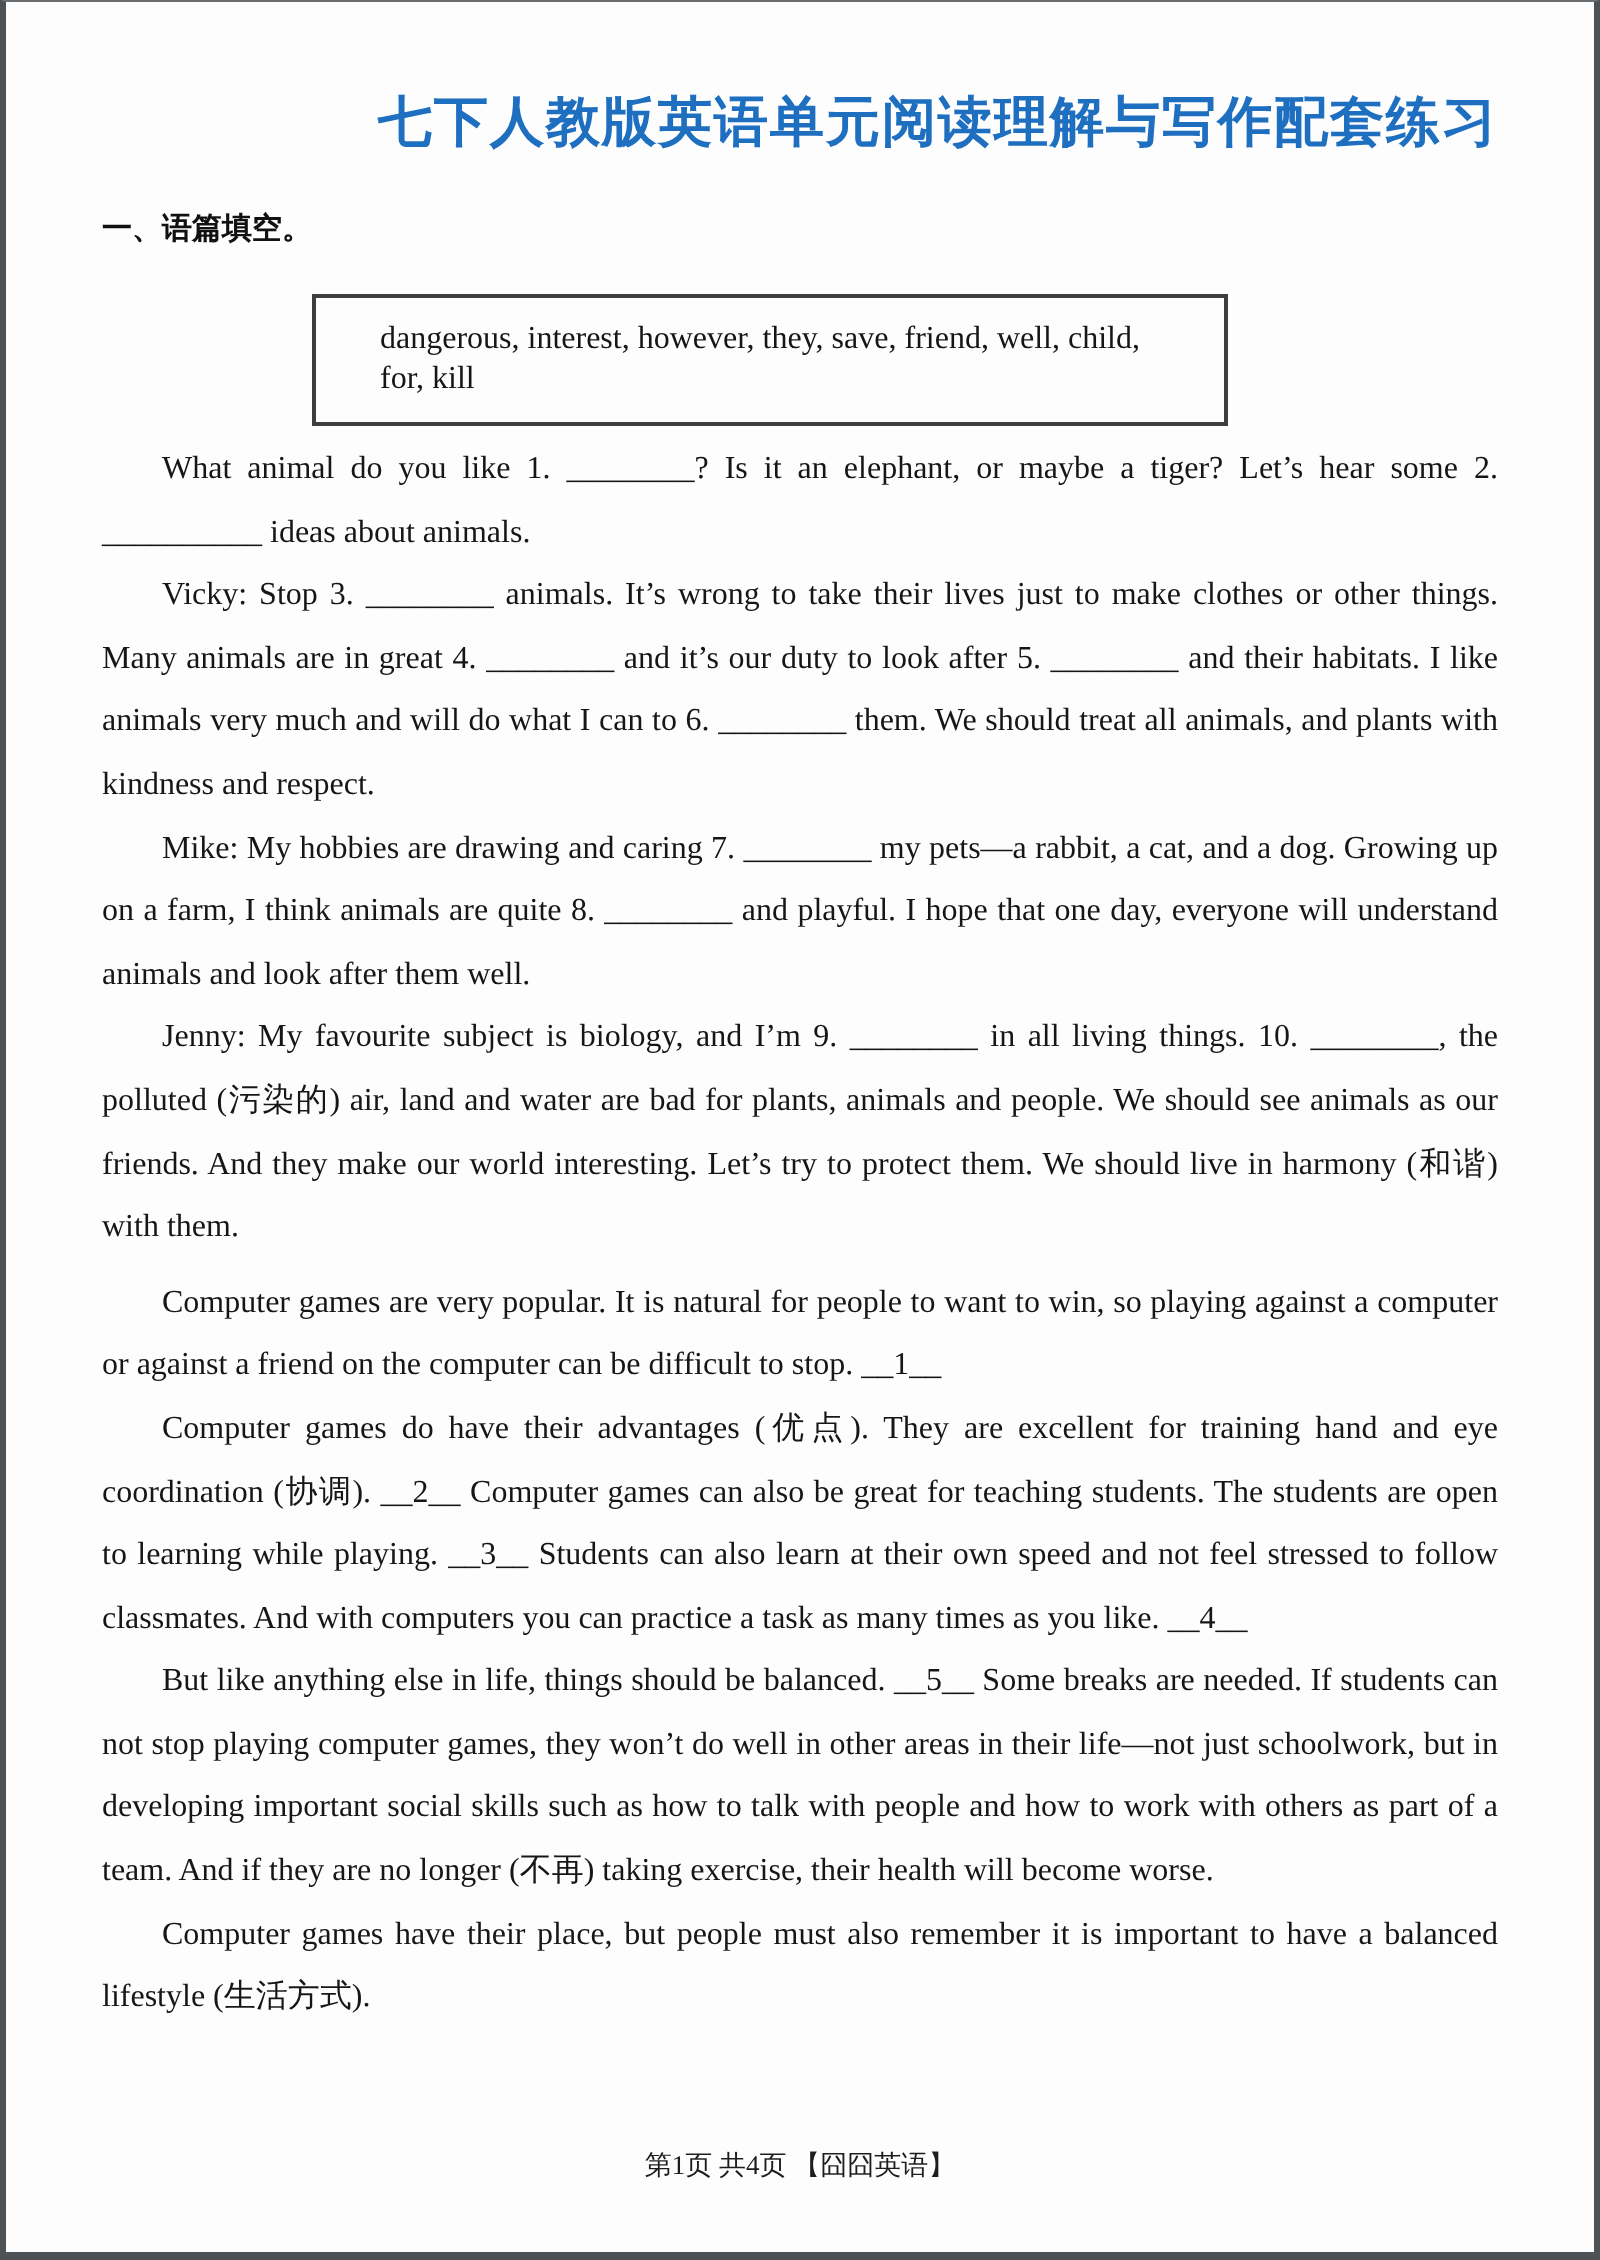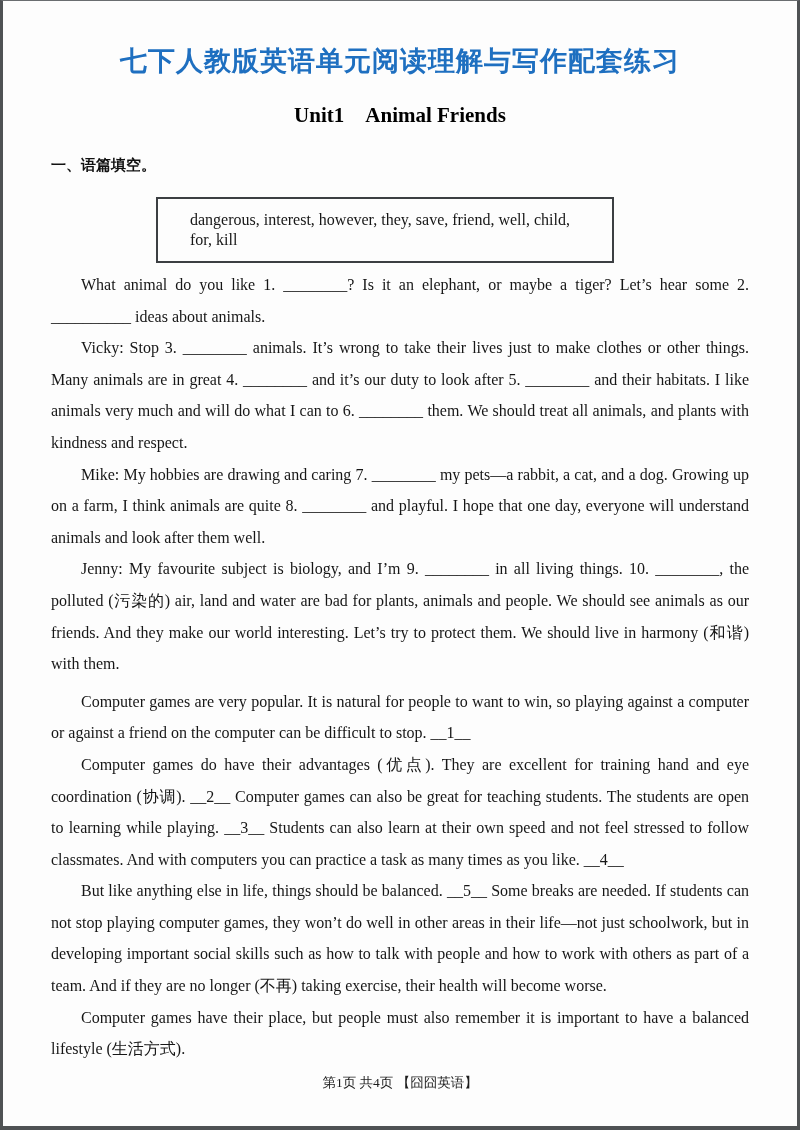--- a/index.html
+++ b/index.html
@@ -18,21 +18,21 @@
     border-top: 1px solid #6a6d70;
     border-bottom: 4px solid #4f5254;
     overflow: hidden;
     font-family: "Liberation Serif", "DejaVu Serif", serif;
     color: #161616;
   }
   .content {
     padding: 30px 48px 0 48px;
   }
   .doc-title {
-    text-align: center;
+    text-align: right;
     font-family: "Liberation Sans", "DejaVu Sans", sans-serif;
     font-weight: 700;
     font-size: 27px;
     letter-spacing: 1px;
     color: #1e6fc0;
     margin: 12px 0 0 0;
   }
   .unit-title {
     text-align: center;
     font-weight: 700;
@@ -81,21 +81,20 @@
   }
 </style>
 </head>
 <body>
 
 <div class="page">
   <div class="content">
 
     <h1 class="doc-title">七下人教版英语单元阅读理解与写作配套练习</h1>
 
-    <h2 class="unit-title">Unit1　Animal Friends</h2>
 
     <div class="section-heading">一、语篇填空。</div>
 
     <div class="word-bank">dangerous, interest, however, they, save, friend, well, child, for, kill</div>
 
     <div class="para-group">
       <p class="para">What animal do you like 1. ________? Is it an elephant, or maybe a tiger? Let’s hear some 2. __________ ideas about animals.</p>
       <p class="para">Vicky: Stop 3. ________ animals. It’s wrong to take their lives just to make clothes or other things. Many animals are in great 4. ________ and it’s our duty to look after 5. ________ and their habitats. I like animals very much and will do what I can to 6. ________ them. We should treat all animals, and plants with kindness and respect.</p>
       <p class="para">Mike: My hobbies are drawing and caring 7. ________ my pets—a rabbit, a cat, and a dog. Growing up on a farm, I think animals are quite 8. ________ and playful. I hope that one day, everyone will understand animals and look after them well.</p>
       <p class="para">Jenny: My favourite subject is biology, and I’m 9. ________ in all living things. 10. ________, the polluted (污染的) air, land and water are bad for plants, animals and people. We should see animals as our friends. And they make our world interesting. Let’s try to protect them. We should live in harmony (和谐) with them.</p>

